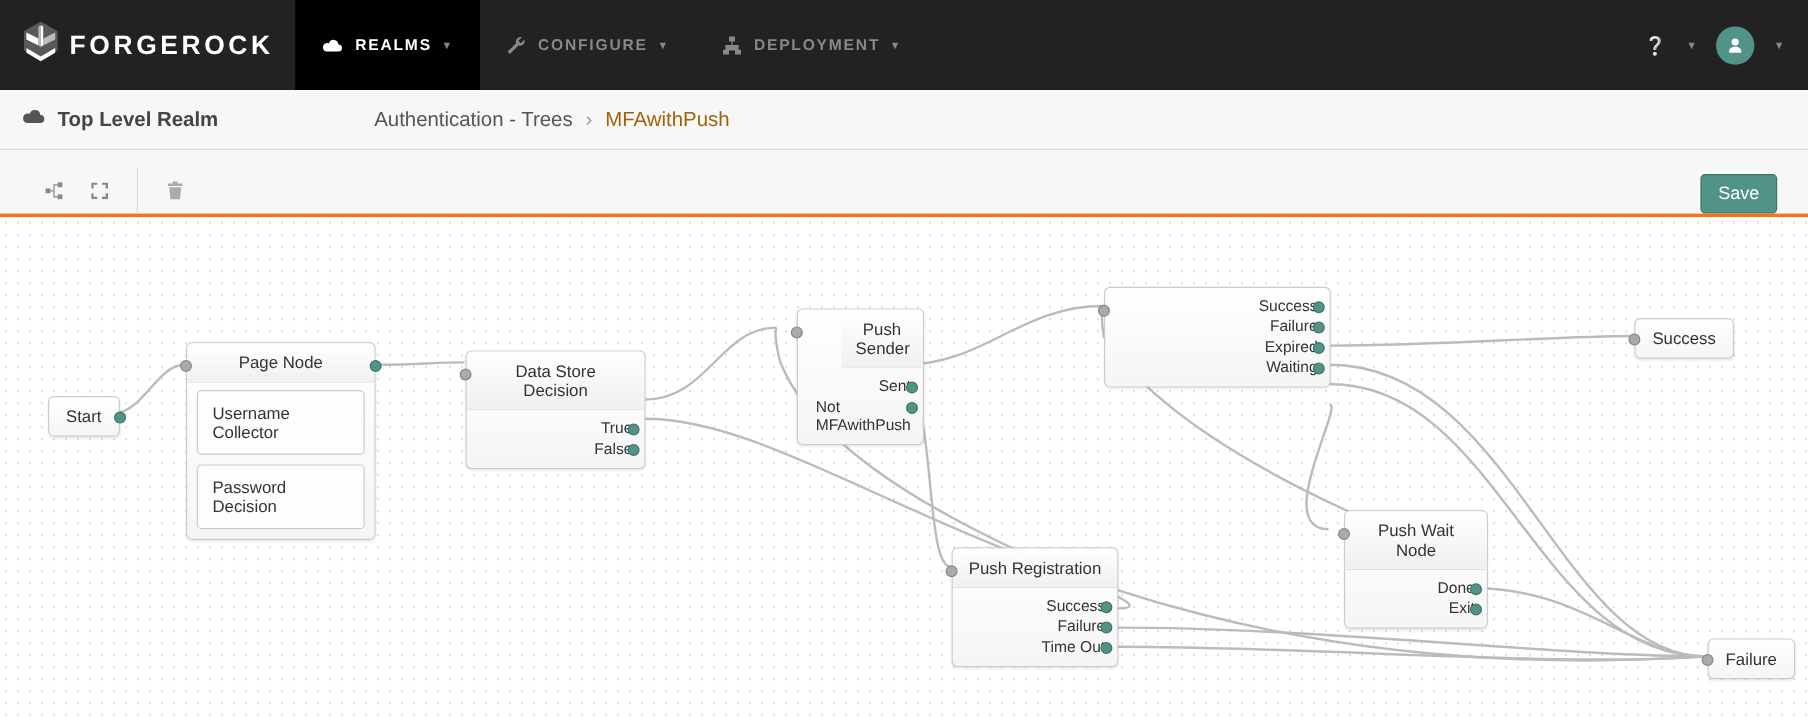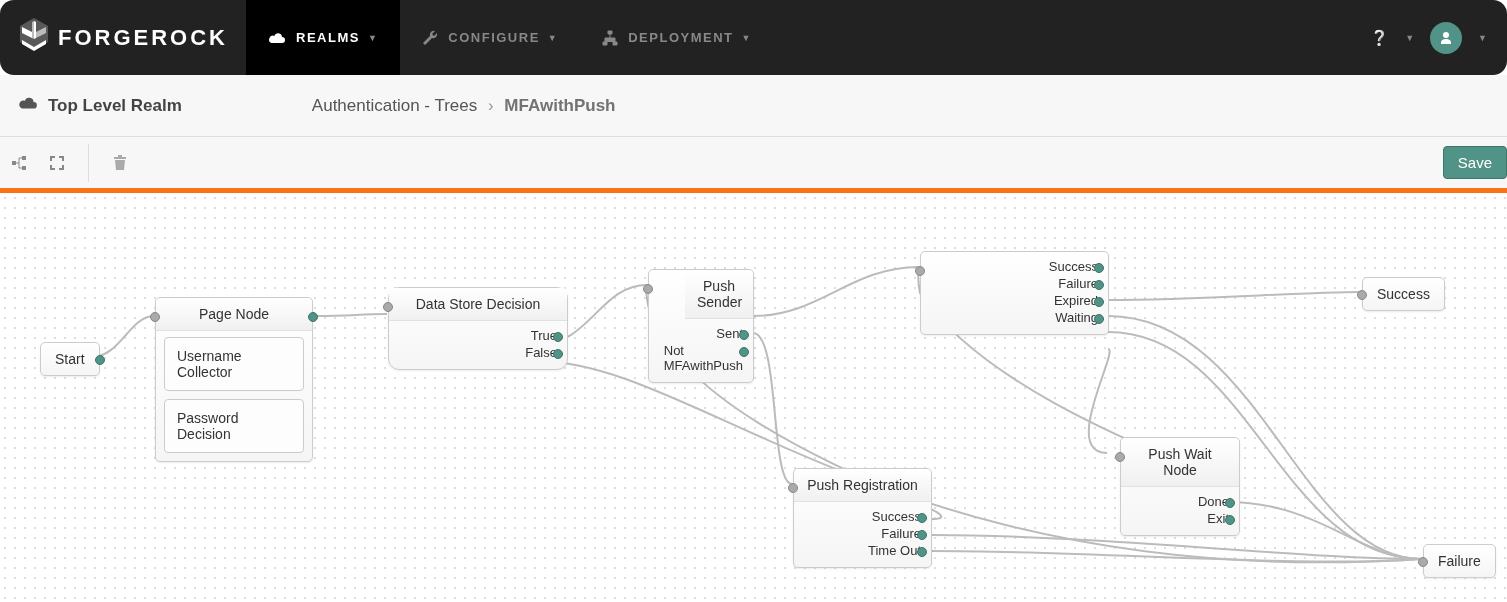--- a/index.html
+++ b/index.html
@@ -1,40 +1,40 @@
 <!DOCTYPE html>
 <html><head>
 <meta charset="utf-8">
 <style>
 * { box-sizing: border-box; margin: 0; padding: 0; }
 body { font-family: -apple-system, BlinkMacSystemFont, "Segoe UI", Helvetica, Arial, sans-serif; background: #fff; color: #333; }
 
 
-.topnav { height: 75px; background: #222; display: flex; align-items: center; color: #ddd; border-radius: 14px; }
+.topnav { height: 75px; background: #222; display: flex; align-items: center; color: #ddd; }
 .logo { display: flex; align-items: center; padding: 0 18px; height: 100%; font-weight: 700; letter-spacing: 3px; font-size: 22px; color: #fff; }
 .logo svg { margin-right: 8px; }
 .nav-btn { height: 100%; padding: 0 22px; display: flex; align-items: center; font-weight: 700; letter-spacing: 1.5px; font-size: 13px; color: #ddd; cursor: pointer; }
 .nav-btn.active { background: #000; color: #fff; }
 .nav-btn.dim { color: #888; }
 .nav-btn .caret { margin-left: 8px; font-size: 9px; color: #888; }
 .nav-icon { margin-right: 10px; display: inline-flex; }
 .topnav-spacer { flex: 1; }
 .nav-right { display:flex; align-items:center; padding-right: 20px; gap: 16px; }
 .avatar { width: 32px; height: 32px; border-radius: 50%; background:#519387; display:flex; align-items:center; justify-content:center; }
 
 
-.subbar { height: 62px; border-bottom: 1px solid #ddd; background: #f7f7f7; display: flex; align-items: center; padding: 0 18px; font-size: 17px; color: #555; }
+.subbar { height: 50px; border-bottom: 1px solid #ddd; background: #f7f7f7; display: flex; align-items: center; padding: 0 18px; font-size: 17px; color: #555; }
 .realm-icon { margin-right: 10px; }
 .realm-title { font-weight: 600; color: #444; }
 .breadcrumb { margin-left: 130px; color: #555; }
 .breadcrumb .sep { margin: 0 6px; color:#999; }
-.breadcrumb .current { color: #737373; font-weight: bold; }
-
-
-.toolbar { height: 56px; border-bottom: 5px solid #f97316; background:#f7f7f7; display:flex; align-items:center; padding: 0 0; }
+.breadcrumb .current { color: #a16207; }
+
+
+.toolbar { height: 56px; border-bottom: 3px solid #f97316; background:#f7f7f7; display:flex; align-items:flex-end; padding: 0 26px; }
 .tool-btn { width: 38px; height: 38px; display:flex; align-items:center; justify-content:center; color:#888; cursor:pointer; }
 .tool-divider { width:1px; height:38px; background:#ddd; margin: 0 12px; }
 .toolbar-spacer { flex:1; }
 .save-btn { background:#519387; color:#fff; border:1px solid #3e746a; border-radius:4px; padding: 7px 14px; font-size:15px; cursor:pointer; }
 
 
 .canvas { position: relative; height: 416px; background: #fff; background-image: radial-gradient(circle, #ddd 1px, transparent 1px); background-size: 10px 10px; overflow:hidden; }
 svg.edges { position:absolute; inset:0; width:100%; height:100%; pointer-events:none; }
 
 .node { position:absolute; background: linear-gradient(#fff,#f5f5f5); border:1px solid #ccc; border-radius:5px; box-shadow: 0 1px 2px rgba(0,0,0,.08); font-size:14px; }
@@ -191,36 +191,36 @@
   </div>
 
   <div class="node" style="left:155px; top:104px; width:158px;">
     <div class="node-title">Page Node</div>
     <div class="port in grey" style="top:14px;"></div>
     <div class="port out" style="top:14px;"></div>
     <div class="subnode">Username Collector</div>
     <div class="subnode">Password Decision</div>
   </div>
 
-  <div class="node" style="left:388px; top:94px; width:180px;border-radius:11px;">
+  <div class="node" style="left:388px; top:111px; width:150px;">
     <div class="node-title">Data Store Decision</div>
     <div class="port in grey" style="top:14px;"></div>
     <div class="outcomes">
       <div class="outcome">
           <span>True</span>
           <div class="port out" style="top:5px;"></div>
         </div>
       <div class="outcome">
           <span>False</span>
           <div class="port out" style="top:5px;"></div>
         </div>
     </div>
   </div>
 
-  <div class="node" style="left:648px; top:76px; width:106px;padding-left:36px;">
+  <div class="node" style="left:664px; top:76px; width:106px;padding-left:36px;">
     <div class="node-title">Push Sender</div>
     <div class="port in grey" style="top:14px;"></div>
     <div class="outcomes">
       <div class="outcome">
           <span>Sent</span>
           <div class="port out" style="top:5px;"></div>
         </div>
       <div class="outcome">
           <span>Not MFAwithPush</span>
           <div class="port out" style="top:5px;"></div>

